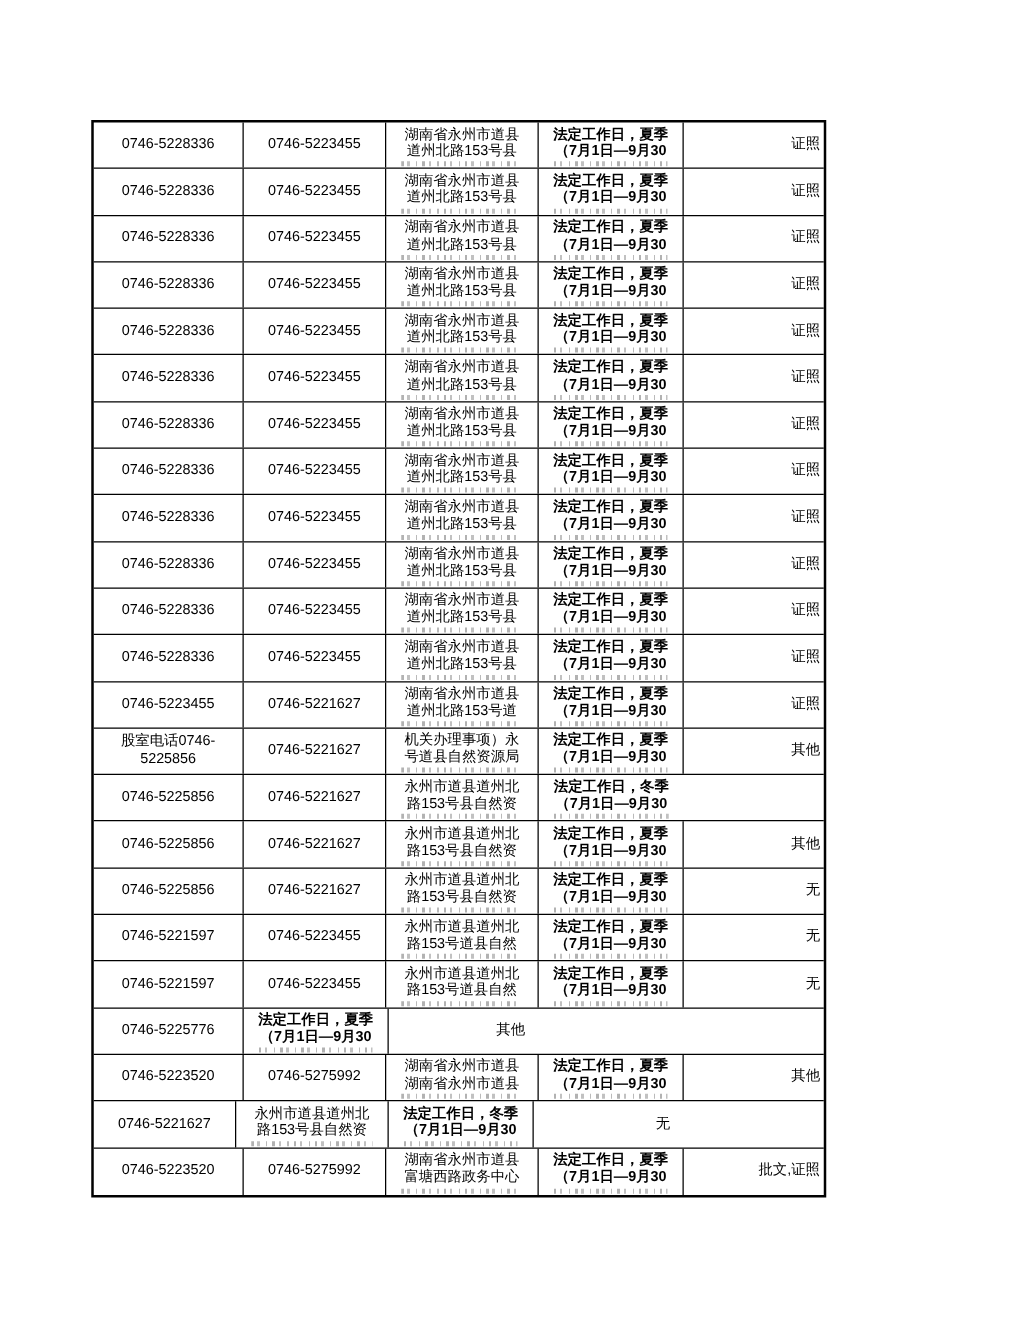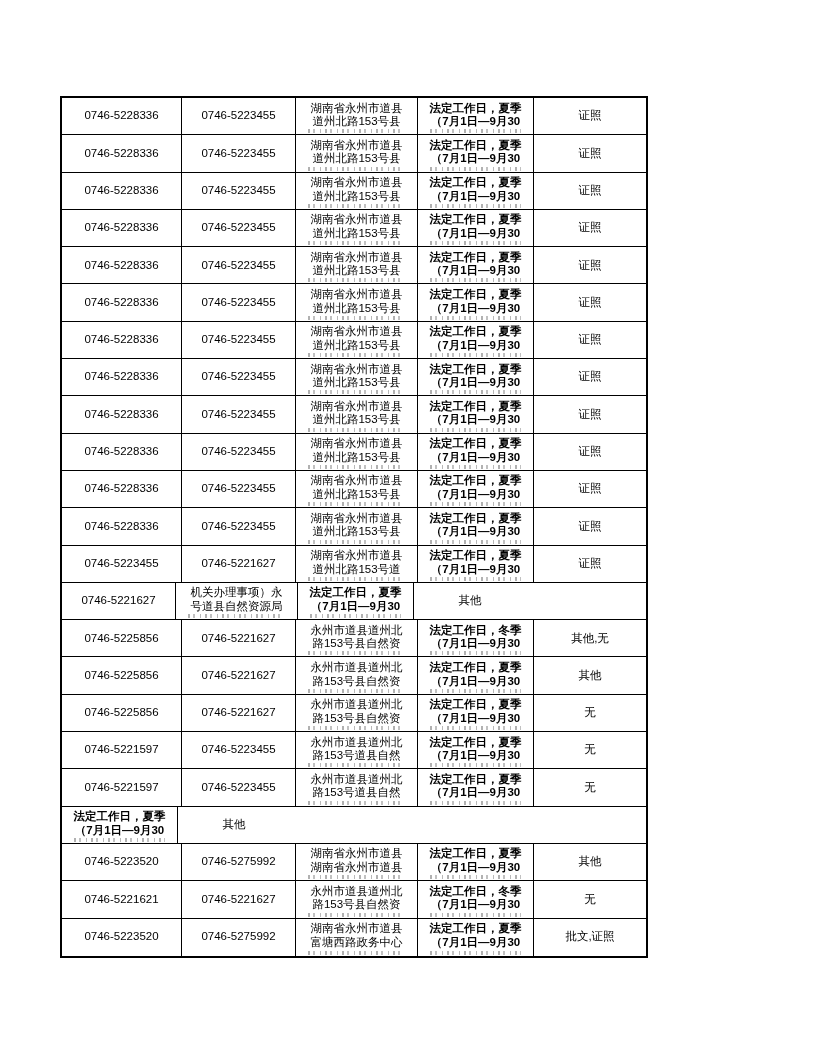--- a/index.html
+++ b/index.html
@@ -3,38 +3,38 @@
 <meta charset="utf-8">
 <style>
   html,body{margin:0;padding:0;}
   body{
     width:816px;height:1056px;background:#ffffff;
     font-family:"Liberation Sans","DejaVu Sans",sans-serif;
     color:#000;
   }
   .page{position:relative;width:816px;height:1056px;background:#ffffff;overflow:hidden;}
   .table{
-    position:absolute;left:60px;top:96px;width:588px;
+    position:absolute;left:73px;top:96px;width:588px;
     border:2px solid #000;box-sizing:border-box;
     display:flex;flex-direction:column;background:#fff;
   }
   .row{display:flex;height:37.3px;box-sizing:border-box;border-bottom:1px solid #000;}
   .row:last-child{border-bottom:none;}
   .cell{
     box-sizing:border-box;border-right:1px solid #000;
     display:flex;flex-direction:column;align-items:center;justify-content:center;
     text-align:center;font-size:11.5px;line-height:13.6px;color:#000;
     position:relative;overflow:hidden;padding:0 3px;
   }
   .cell:last-child{border-right:none;}
   .c1{width:120px;}
   .c2{width:114px;}
   .c3{width:122px;}
   .c4{width:116px;font-weight:bold;}
-  .c5{width:112px;}
+  .c5{width:112px;align-items:flex-end;}
   .cell.multi{justify-content:flex-start;padding-top:3.5px;}
   .ln{display:block;white-space:nowrap;}
   
   .clip{
     position:absolute;left:12px;right:12px;bottom:1px;height:4px;
     opacity:.45;filter:blur(.4px);
     background:repeating-linear-gradient(90deg,
       #555 0 2px, transparent 2px 5px,
       #777 5px 7px, transparent 7px 12px,
       #666 12px 13px, transparent 13px 17px);
@@ -312,20 +312,23 @@
         <div class="cell multi c4">
           <span class="ln">法定工作日，夏季</span>
           <span class="ln">（7月1日—9月30</span>
           <div class="clip"></div>
         </div>
         <div class="cell single c5">
           <span>证照</span>
         </div>
       </div>
       <div class="row">
+        <div class="cell single c1">
+          <span>股室电话0746-5225856</span>
+        </div>
         <div class="cell single c2">
           <span>0746-5221627</span>
         </div>
         <div class="cell multi c3">
           <span class="ln">机关办理事项）永</span>
           <span class="ln">号道县自然资源局</span>
           <div class="clip"></div>
         </div>
         <div class="cell multi c4">
           <span class="ln">法定工作日，夏季</span>
@@ -346,23 +349,20 @@
         <div class="cell multi c3">
           <span class="ln">永州市道县道州北</span>
           <span class="ln">路153号县自然资</span>
           <div class="clip"></div>
         </div>
         <div class="cell multi c4">
           <span class="ln">法定工作日，冬季</span>
           <span class="ln">（7月1日—9月30</span>
           <div class="clip"></div>
         </div>
-        <div class="cell single c5">
-          <span>其他,无</span>
-        </div>
       </div>
       <div class="row">
         <div class="cell single c1">
           <span>0746-5225856</span>
         </div>
         <div class="cell single c2">
           <span>0746-5221627</span>
         </div>
         <div class="cell multi c3">
           <span class="ln">永州市道县道州北</span>
@@ -435,20 +435,23 @@
         <div class="cell multi c4">
           <span class="ln">法定工作日，夏季</span>
           <span class="ln">（7月1日—9月30</span>
           <div class="clip"></div>
         </div>
         <div class="cell single c5">
           <span>无</span>
         </div>
       </div>
       <div class="row">
+        <div class="cell single c1">
+          <span>0746-5225776</span>
+        </div>
         <div class="cell multi c4">
           <span class="ln">法定工作日，夏季</span>
           <span class="ln">（7月1日—9月30</span>
           <div class="clip"></div>
         </div>
         <div class="cell single c5">
           <span>其他</span>
         </div>
       </div>
       <div class="row">
@@ -466,23 +469,20 @@
         <div class="cell multi c4">
           <span class="ln">法定工作日，夏季</span>
           <span class="ln">（7月1日—9月30</span>
           <div class="clip"></div>
         </div>
         <div class="cell single c5">
           <span>其他</span>
         </div>
       </div>
       <div class="row">
-        <div class="cell single c1">
-          <span>0746-5221621</span>
-        </div>
         <div class="cell single c2">
           <span>0746-5221627</span>
         </div>
         <div class="cell multi c3">
           <span class="ln">永州市道县道州北</span>
           <span class="ln">路153号县自然资</span>
           <div class="clip"></div>
         </div>
         <div class="cell multi c4">
           <span class="ln">法定工作日，冬季</span>

